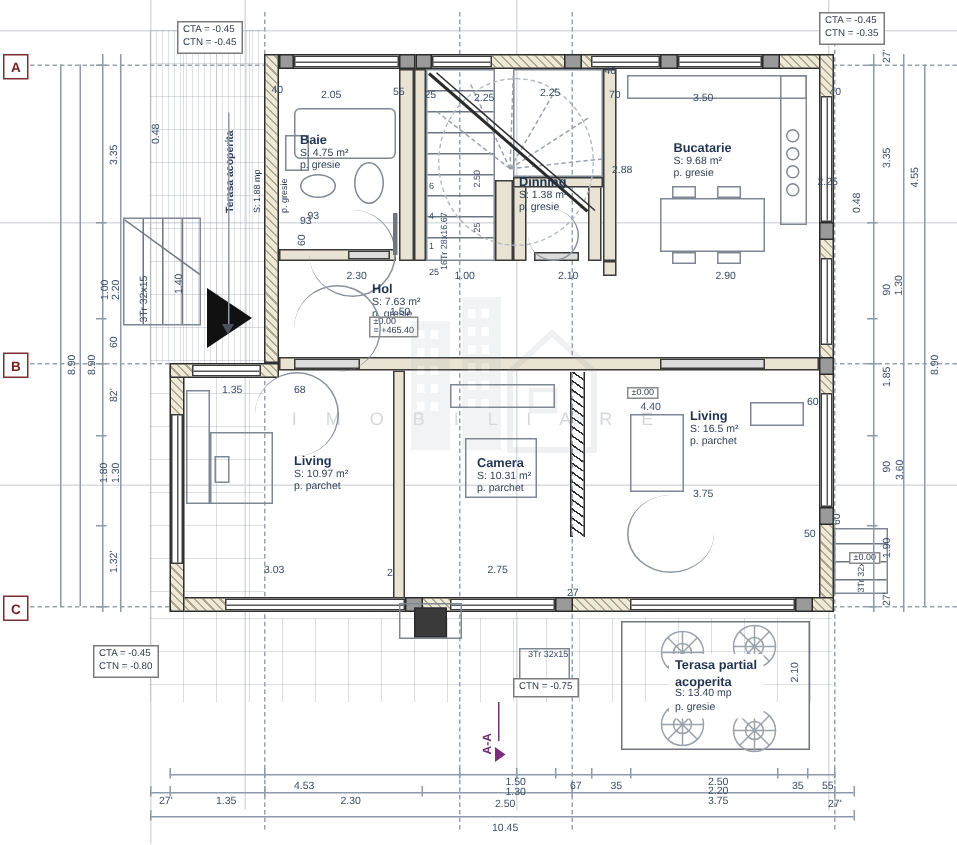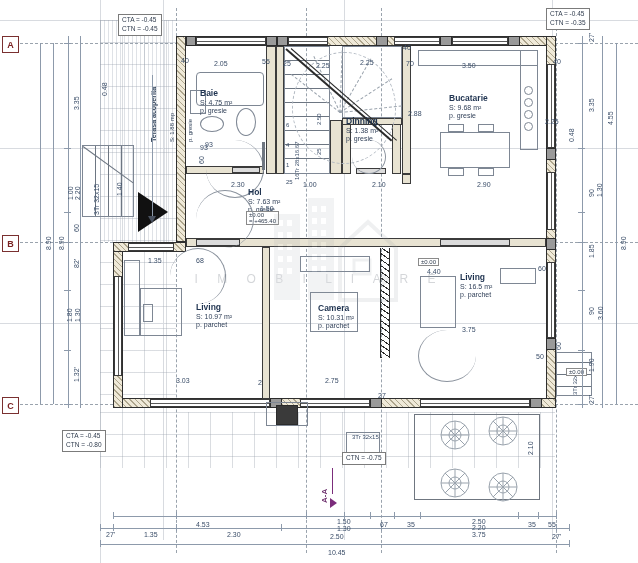--- a/index.html
+++ b/index.html
@@ -494,20 +494,26 @@
     </svg>
   </div>
   <div class="plant" style="left:486px;top:470px;">
     <svg width="34" height="34" viewBox="0 0 34 34">
       <g fill="none" stroke="#9aa3ad" stroke-width="1">
         <circle cx="17" cy="17" r="14"></circle>
           <circle cx="17" cy="17" r="6"></circle>
         <path d="M17 3 L17 31 M3 17 L31 17 M7 7 L27 27 M27 7 L7 27"></path>
       </g>
     </svg>
+  </div>
+  <div class="room" style="left:446px;top:436px;background:#fff;padding:2px 4px;">
+    <div class="rname">Terasa partial</div>
+    <div class="rname">acoperita</div>
+    <div class="rarea">S: 13.40 mp</div>
+    <div class="rfin">p. gresie</div>
   </div>
 
   <div class="notebox" style="left:118px;top:14px;">
     <span>CTA = -0.45</span><br>
     <span>CTN = -0.45</span>
   </div>
   <div class="notebox" style="left:546px;top:8px;">
     <span>CTA = -0.45</span><br>
     <span>CTN = -0.35</span>
   </div>

